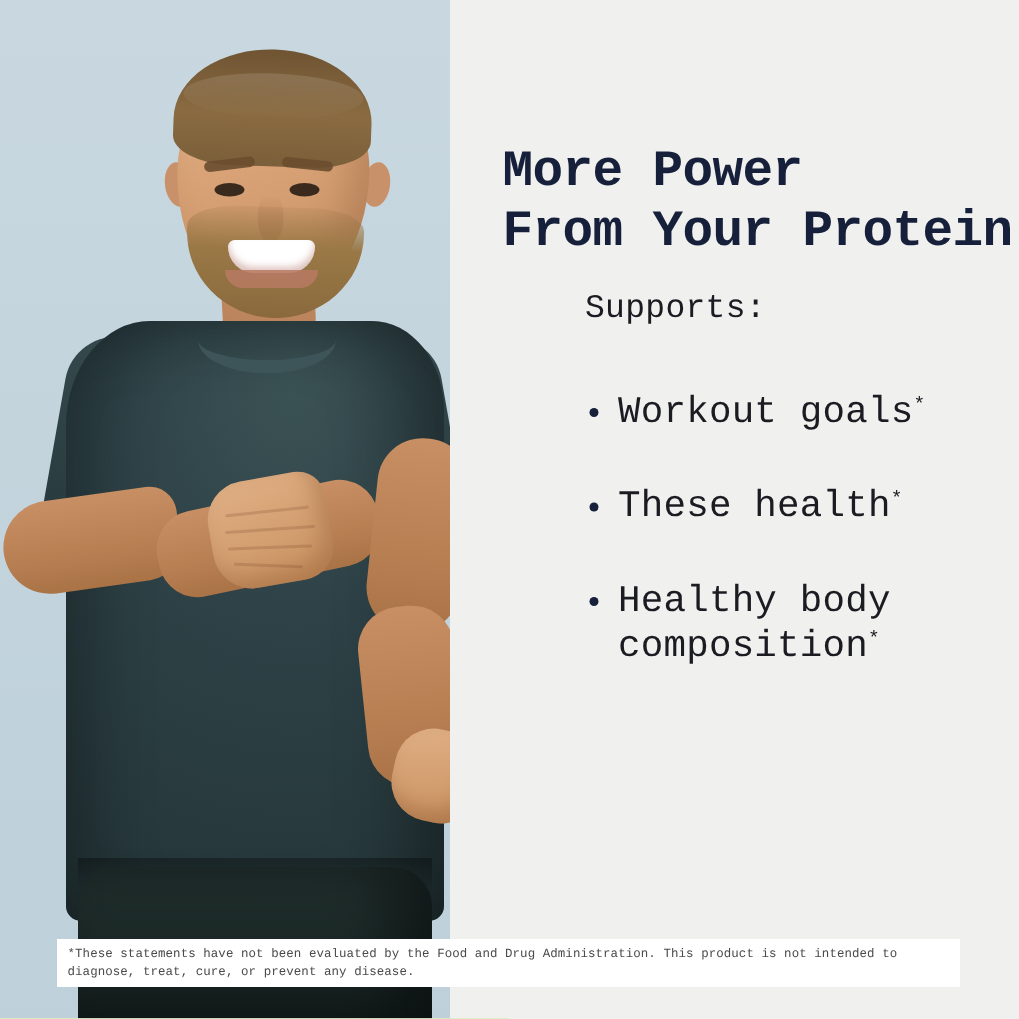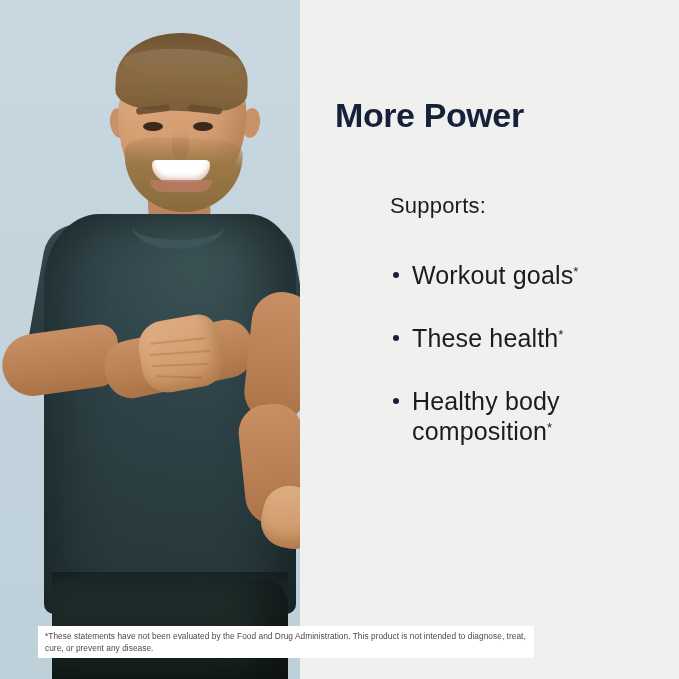--- a/index.html
+++ b/index.html
@@ -6,21 +6,21 @@
     margin: 0;
     padding: 0;
     background: #ffffff;
   }
   .canvas {
     position: relative;
     width: 679px;
     height: 679px;
     overflow: hidden;
     background: #84cc16;
-    font-family: Liberation Sans, sans-serif;
+    font-family: Liberation Mono, monospace;
     -webkit-font-smoothing: antialiased;
   }
 
   
   .photo-panel {
     position: absolute;
     left: 0;
     top: 0;
     width: 300px;
     height: 679px;
@@ -257,21 +257,21 @@
     font-size: 13px;
     vertical-align: 8px;
     line-height: 0;
   }
 
   
   .disclaimer {
     position: absolute;
     left: 38px;
     top: 626px;
-    width: 496px;
+    width: 602px;
     min-height: 31px;
     background: #ffffff;
     box-sizing: border-box;
     padding: 5px 7px 4px 7px;
     color: #4a4a4a;
     font-size: 8.3px;
     line-height: 11.5px;
     letter-spacing: .05px;
   }
 </style>
@@ -317,20 +317,21 @@
 
       <div class="waist-shadow"></div>
       <div class="pants"></div>
     </div>
   </div>
 
   <div class="content">
 
     <h1 class="headline">
       <span class="line">More Power</span>
+      <span class="line">From Your Protein</span>
     </h1>
 
     <div class="supports">Supports:</div>
 
     <ul class="bullets">
       <li class="bullet">
         <span class="dot"></span>
         <span>Workout goals</span><span class="star">*</span>
       </li>
       <li class="bullet">

